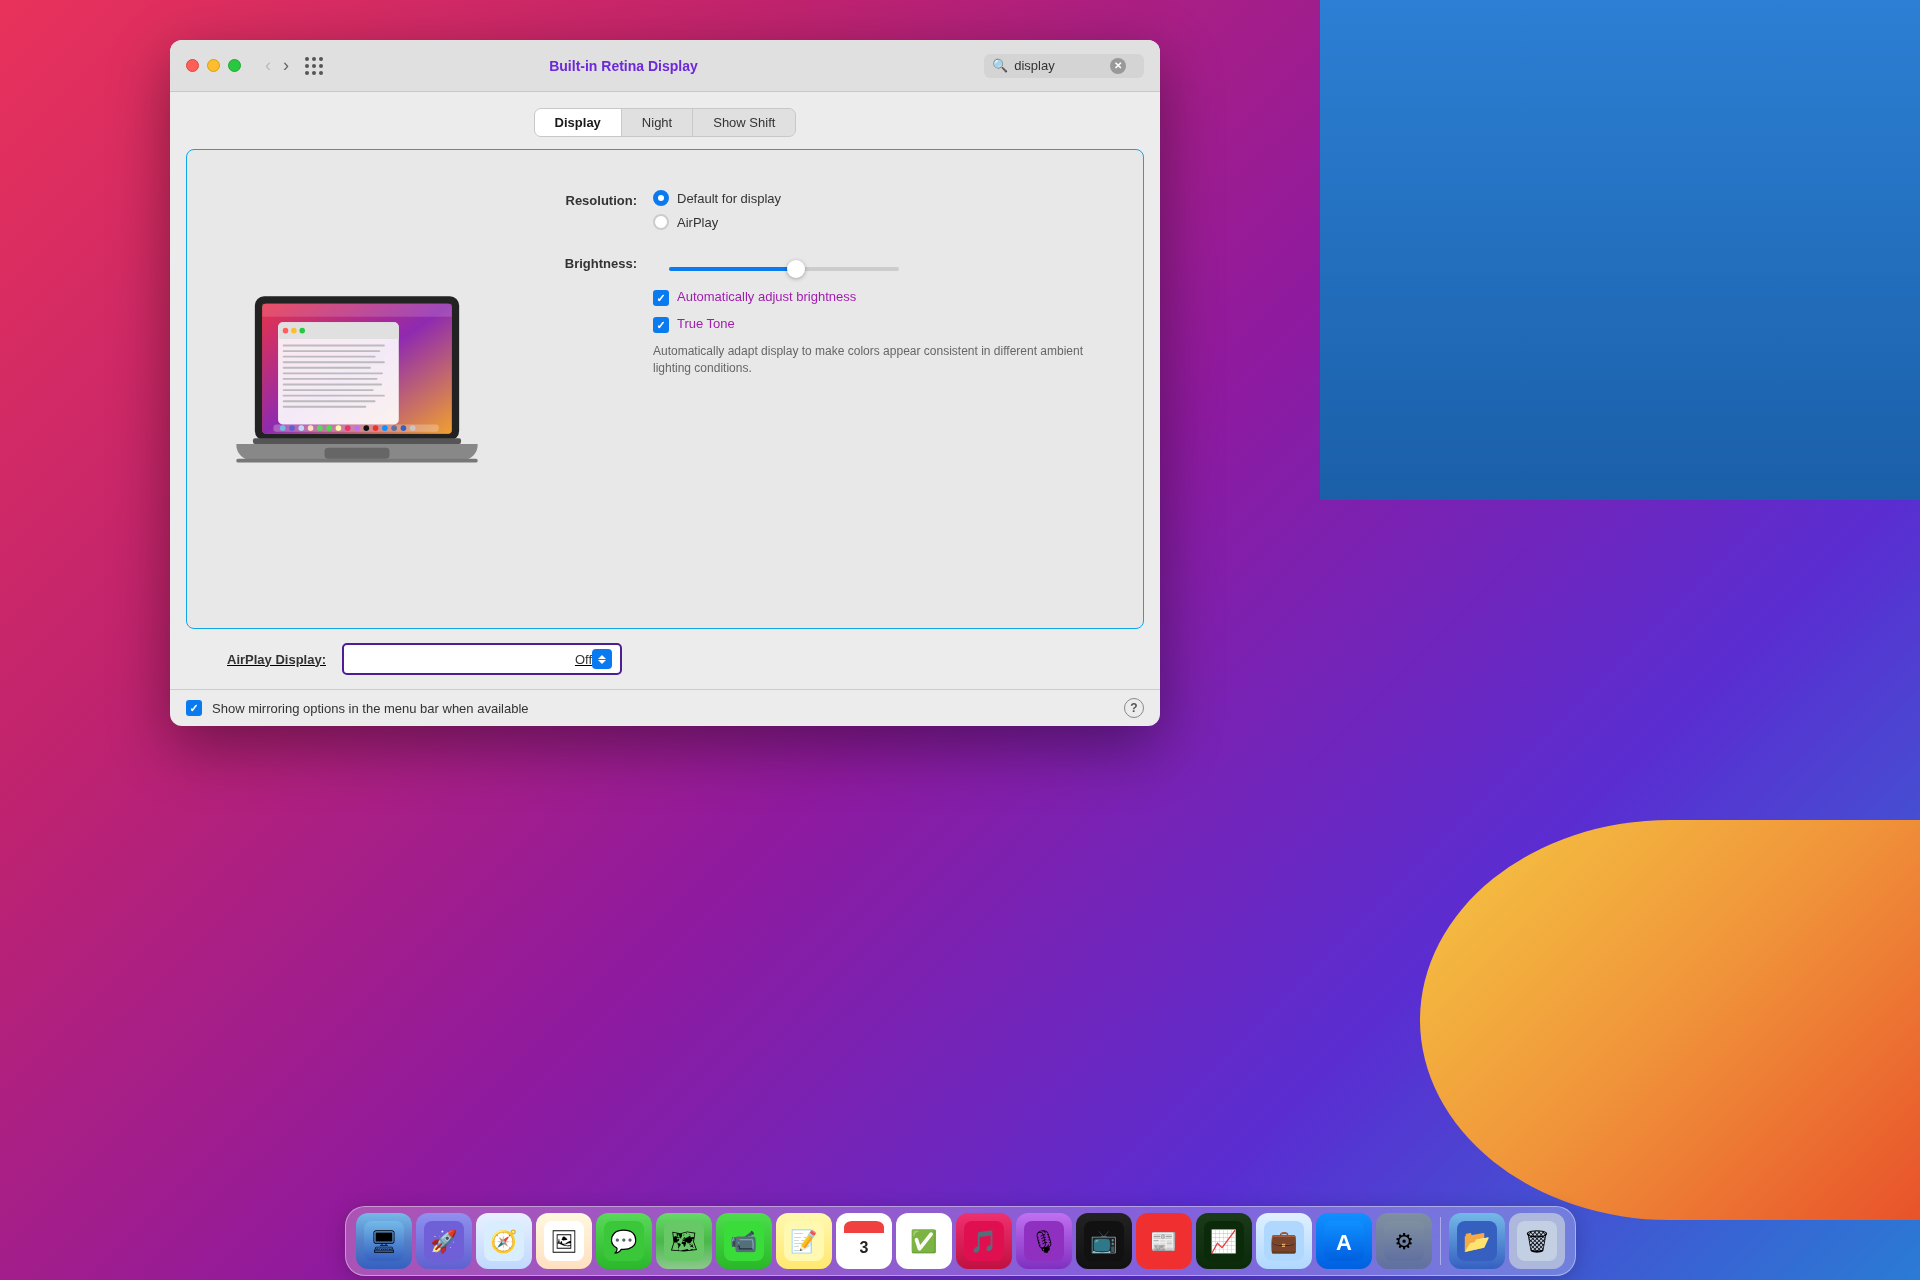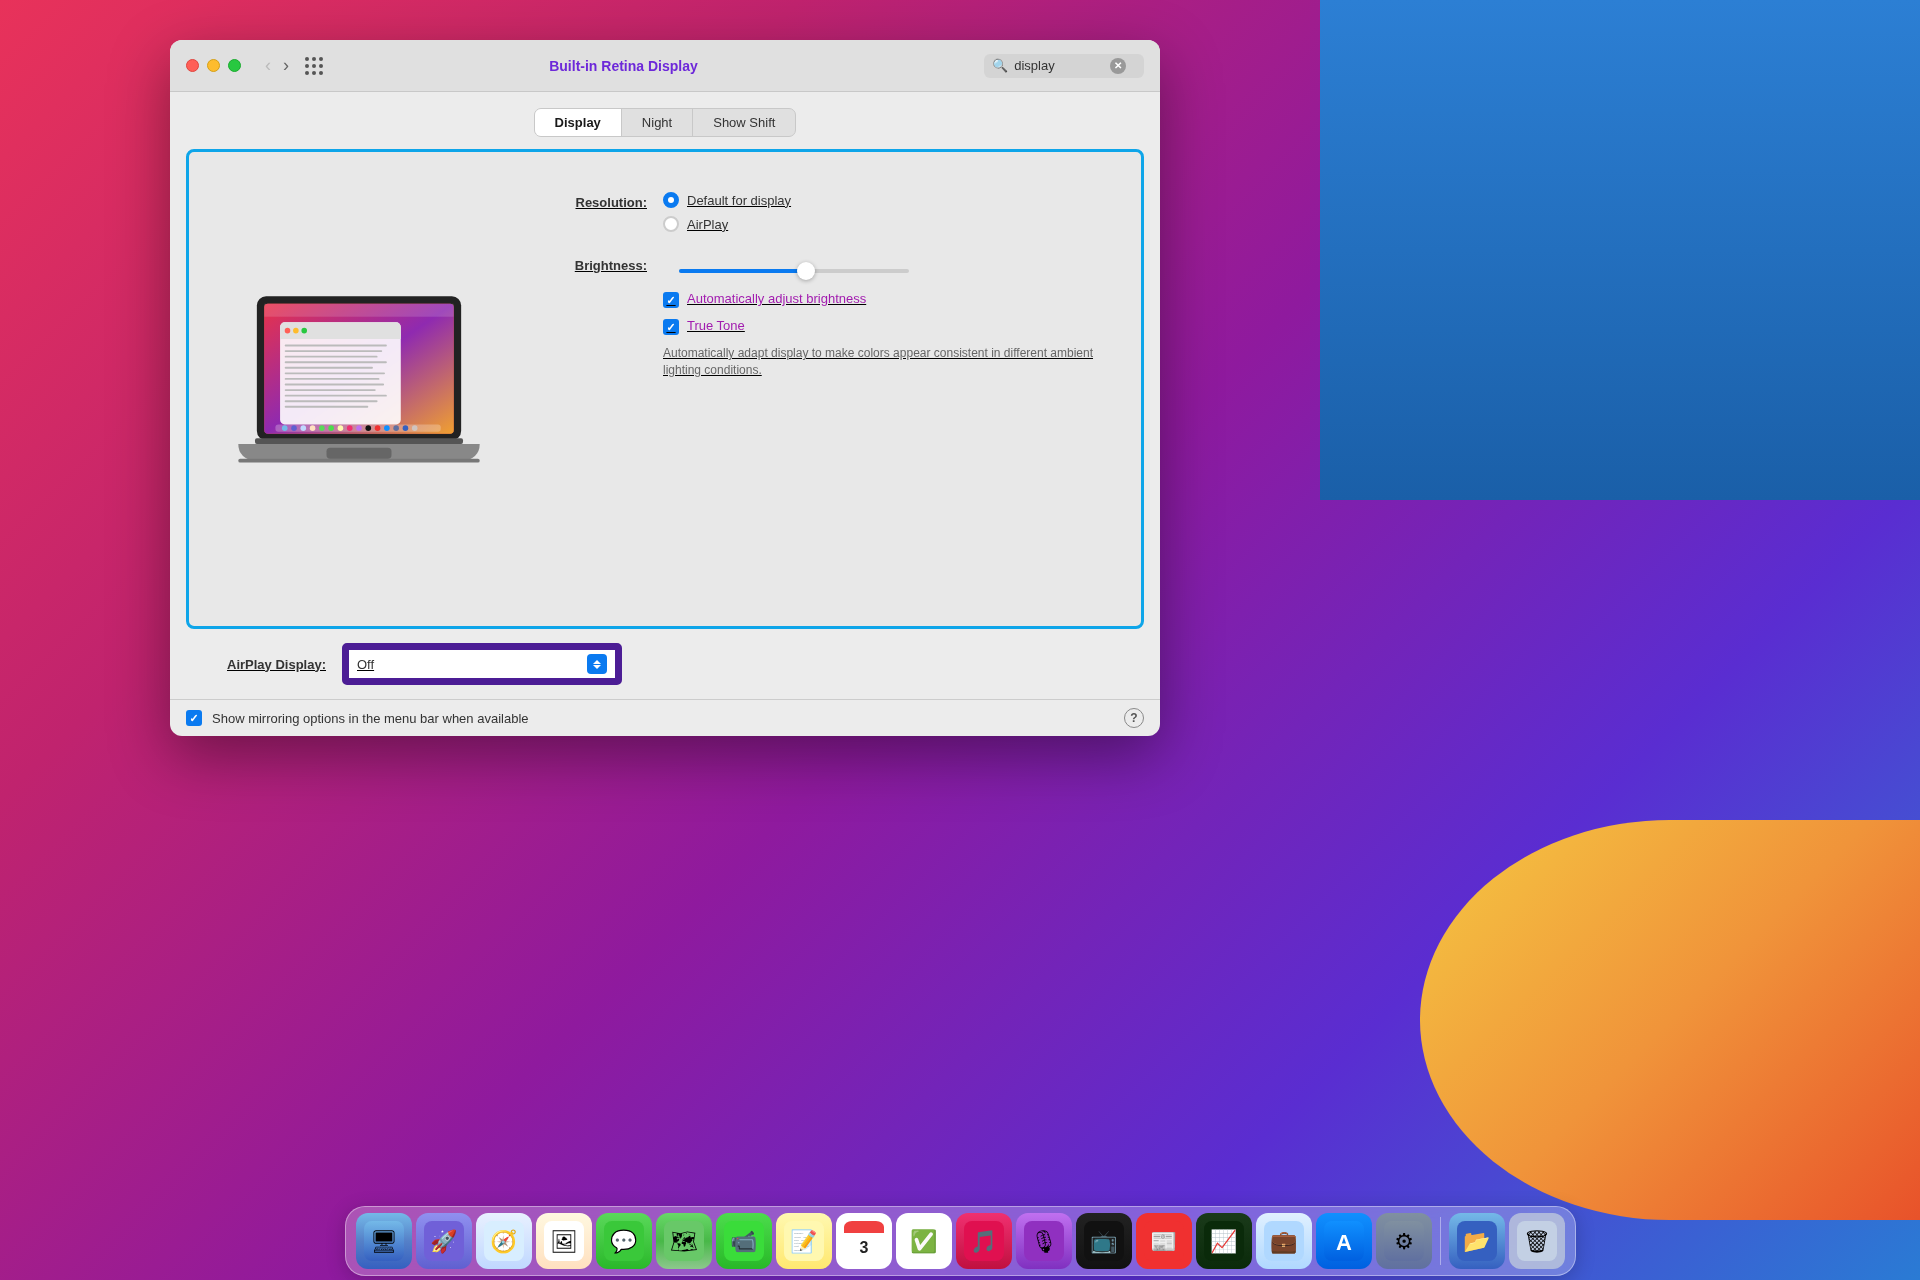--- a/index.html
+++ b/index.html
@@ -194,26 +194,25 @@
       background: white;
       color: #1a1a1a;
       font-weight: 600;
     }
 
     
     .content-area {
       background: #e8e8e8;
       margin: 12px 16px 0;
       border-radius: 8px;
-      border: 3px solid #0ea5e9;
+      border: 1px solid #0ea5e9;
       padding: 30px;
       display: flex;
-      gap: 28px;
+      gap: 20px;
       min-height: 480px;
-      text-decoration: underline;
     }
 
     
     .laptop-area {
       flex: 0 0 280px;
       display: flex;
       align-items: center;
       justify-content: center;
     }
 
@@ -395,25 +394,25 @@
       color: #333;
       text-align: right;
       width: 140px;
       flex-shrink: 0;
     }
 
     .airplay-select {
       display: flex;
       align-items: center;
       background: white;
-      border: 7px solid #4c1d95;
+      border: 2px solid #4c1d95;
       border-radius: 5px;
       padding: 4px 8px;
       width: 280px;
-      justify-content: space-between;
+      justify-content: flex-end;
       cursor: pointer;
     }
 
     .airplay-select-text {
       font-size: 13px;
       color: #333;
     }
 
     .select-arrow {
       width: 20px;

